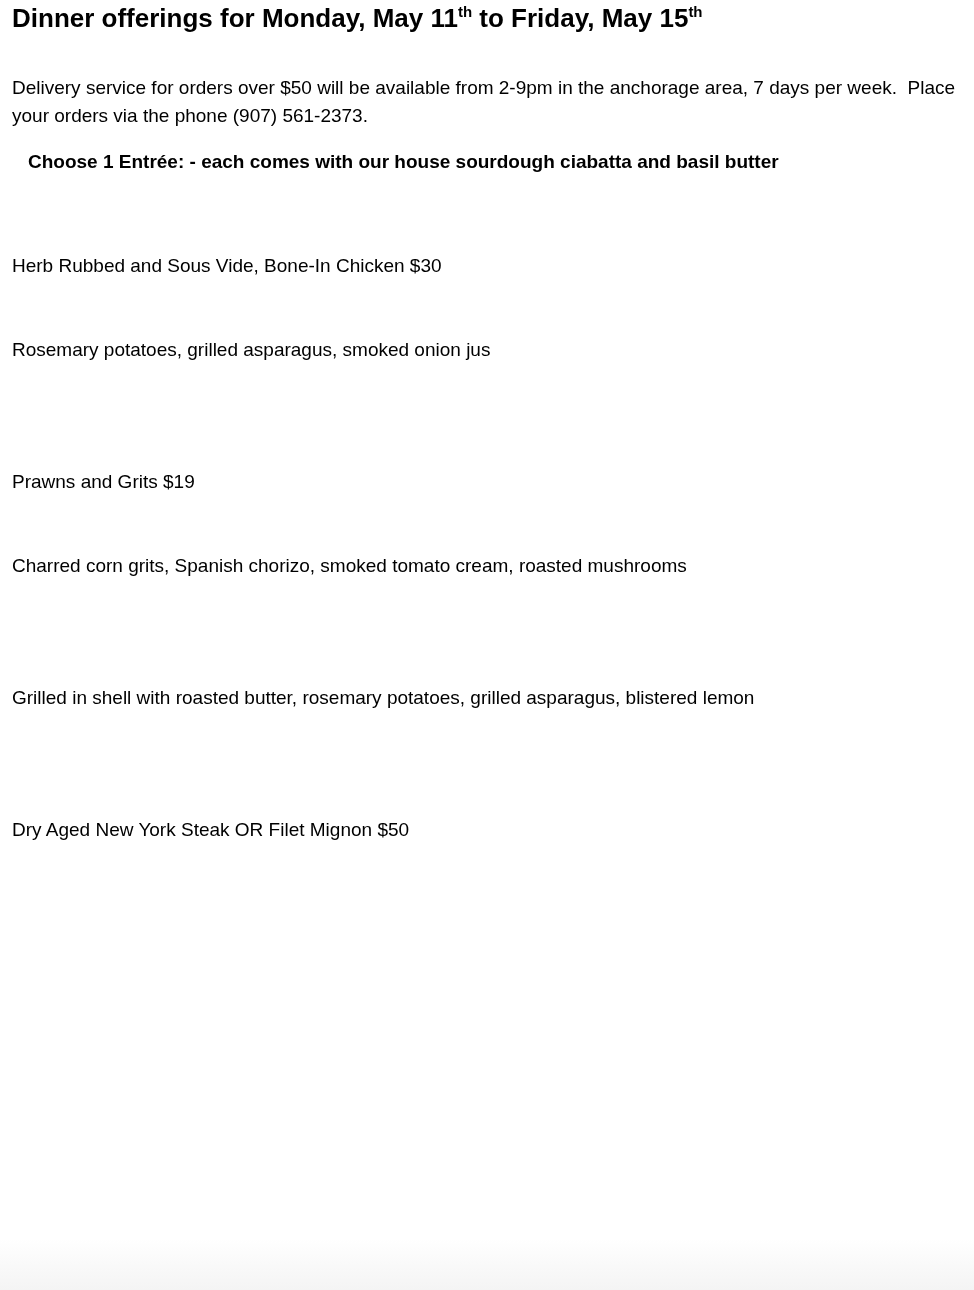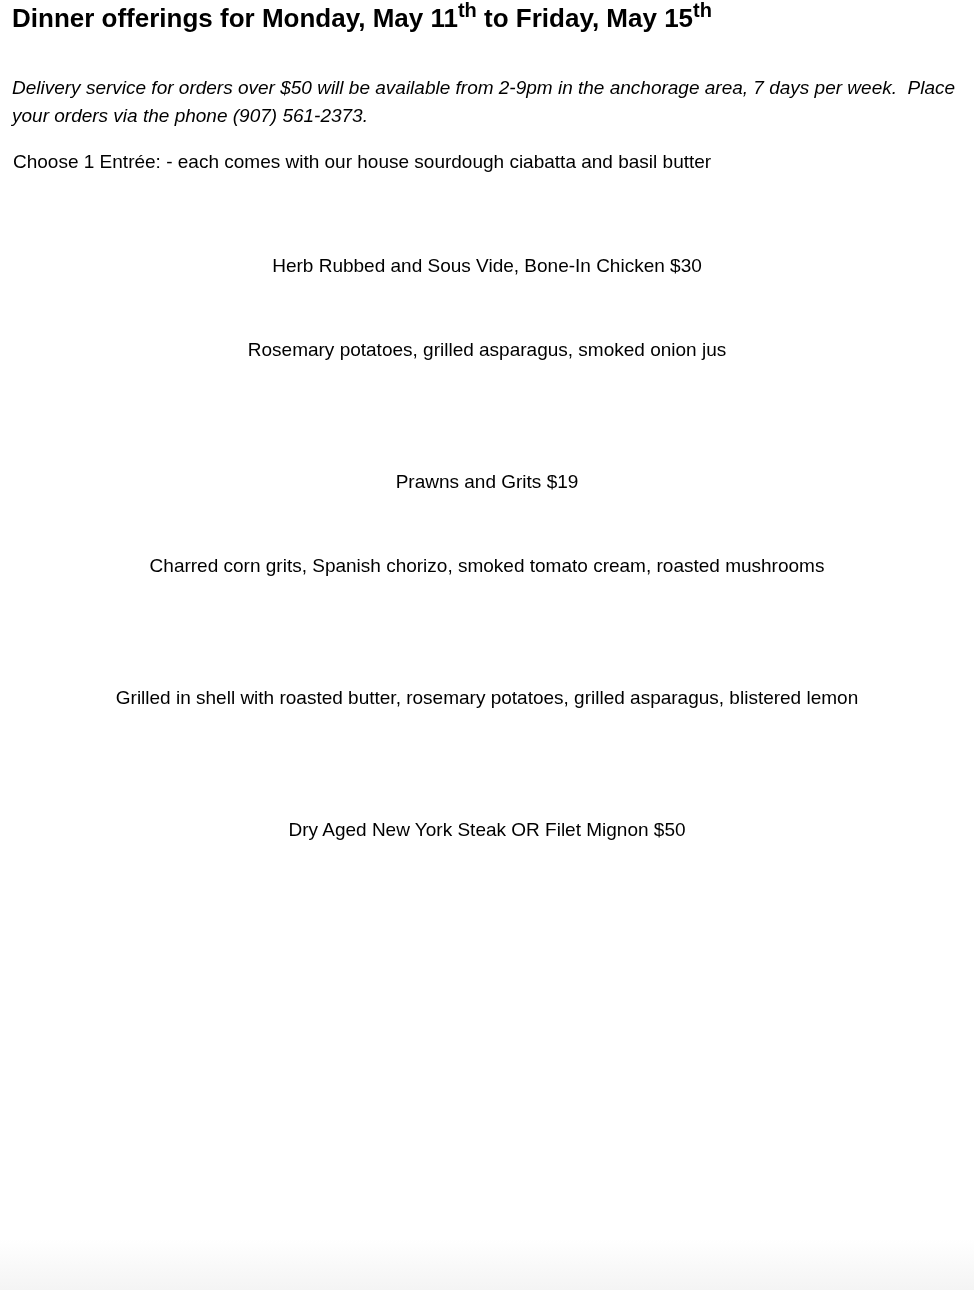--- a/index.html
+++ b/index.html
@@ -19,40 +19,38 @@
     overflow: hidden;
   }
   .doc-title {
     font-size: 26px;
     line-height: 32px;
     font-weight: bold;
     margin: 0 0 40px 0;
     white-space: nowrap;
   }
   .doc-title sup {
-    font-size: 20px;
+    font-size: 15px;
     line-height: 0;
     vertical-align: super;
   }
   p {
     margin: 0;
     white-space: pre-wrap;
   }
   .intro {
     margin: 0 0 18px 0;
     max-width: 950px;
-    font-style: italic;
   }
   .section-heading {
-    font-weight: normal;
-    margin: 0 0 20px 1px;
+    font-weight: bold;
+    margin: 0 0 20px 16px;
   }
   .menu-item {
     margin: 0 0 20px 0;
-    text-align: center;
   }
   .menu-item.gap-lg {
     margin-bottom: 28px;
   }
   .item-name, .item-desc {
     display: block;
   }
 </style>
 </head>
 <body>

